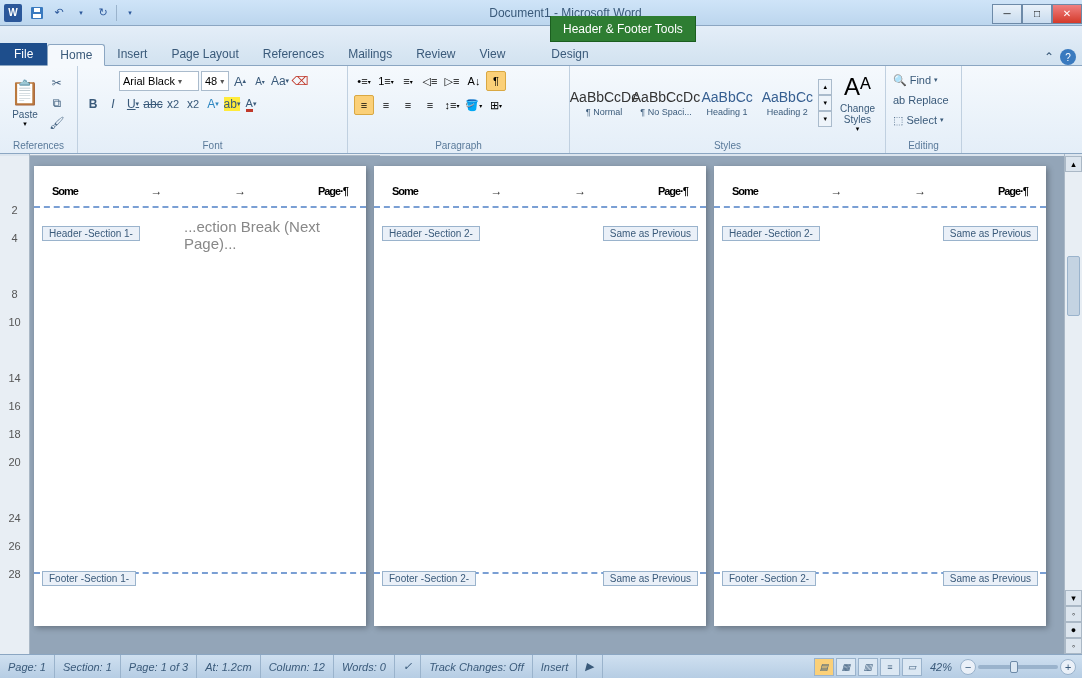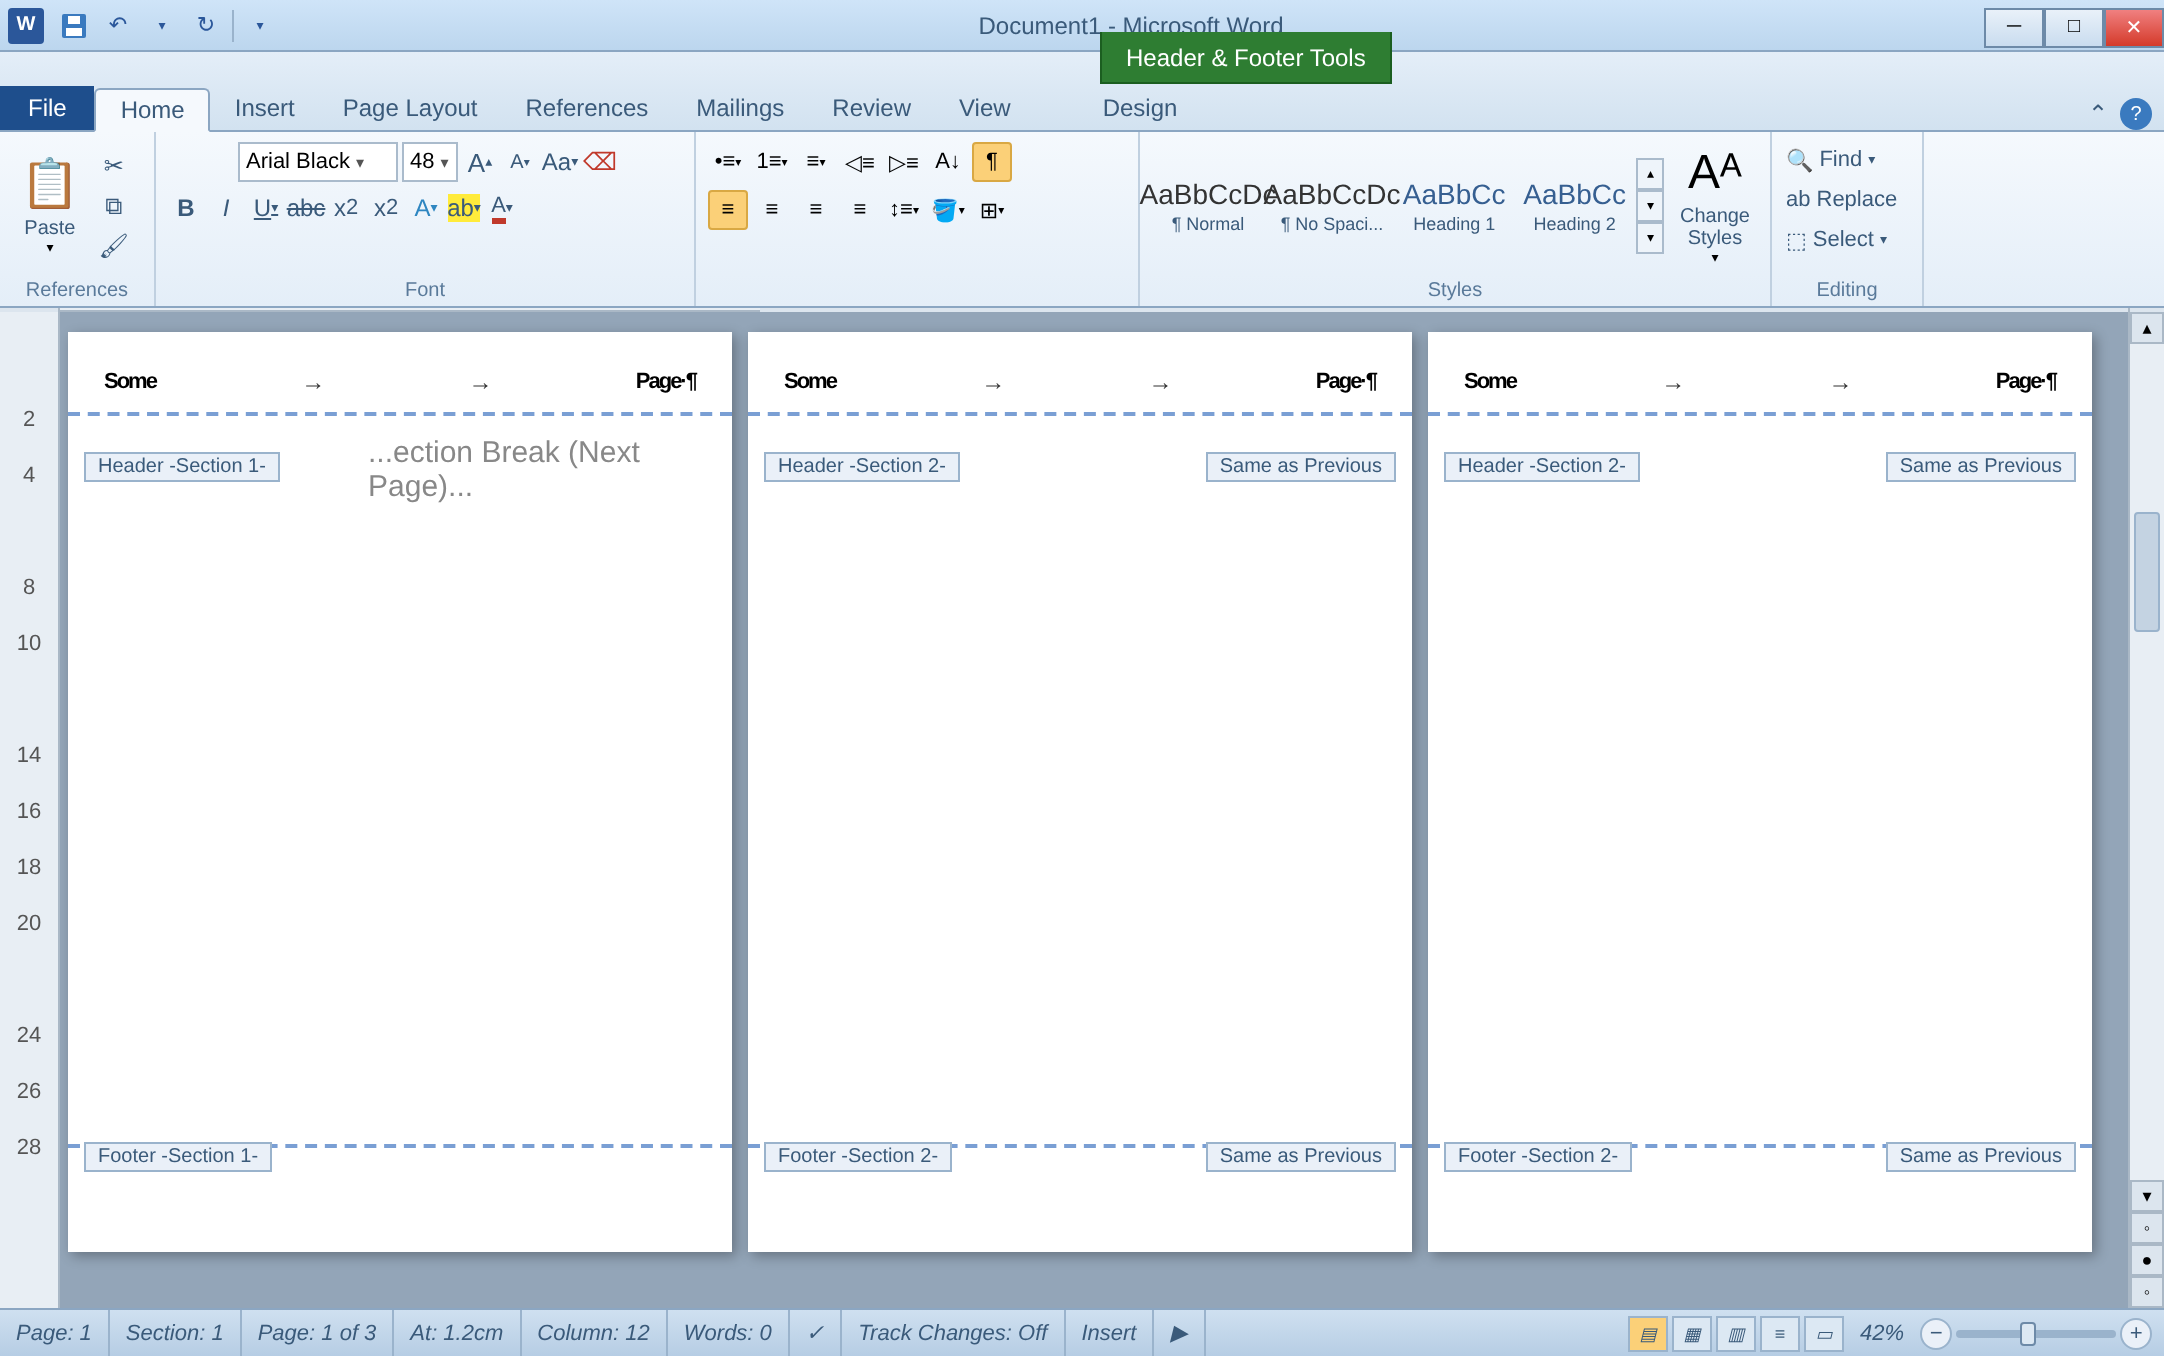--- a/index.html
+++ b/index.html
@@ -209,20 +209,21 @@
       <div class="font-row">
         <div class="para-btn active">≡</div>
         <div class="para-btn">≡</div>
         <div class="para-btn">≡</div>
         <div class="para-btn">≡</div>
         <div class="para-btn">↕≡<span style="font-size:6px;">▾</span></div>
         <div class="para-btn">🪣<span style="font-size:6px;">▾</span></div>
         <div class="para-btn">⊞<span style="font-size:6px;">▾</span></div>
       </div>
     </div>
+    <div class="group-label">Paragraph</div>
   </div>
 
   <div class="group" style="width:316px;">
     <div class="group-body">
       <div class="style-item">
           <span class="style-preview">AaBbCcDc</span>
           <span class="style-name">¶ Normal</span>
         </div>
       <div class="style-item">
           <span class="style-preview">AaBbCcDc</span>

